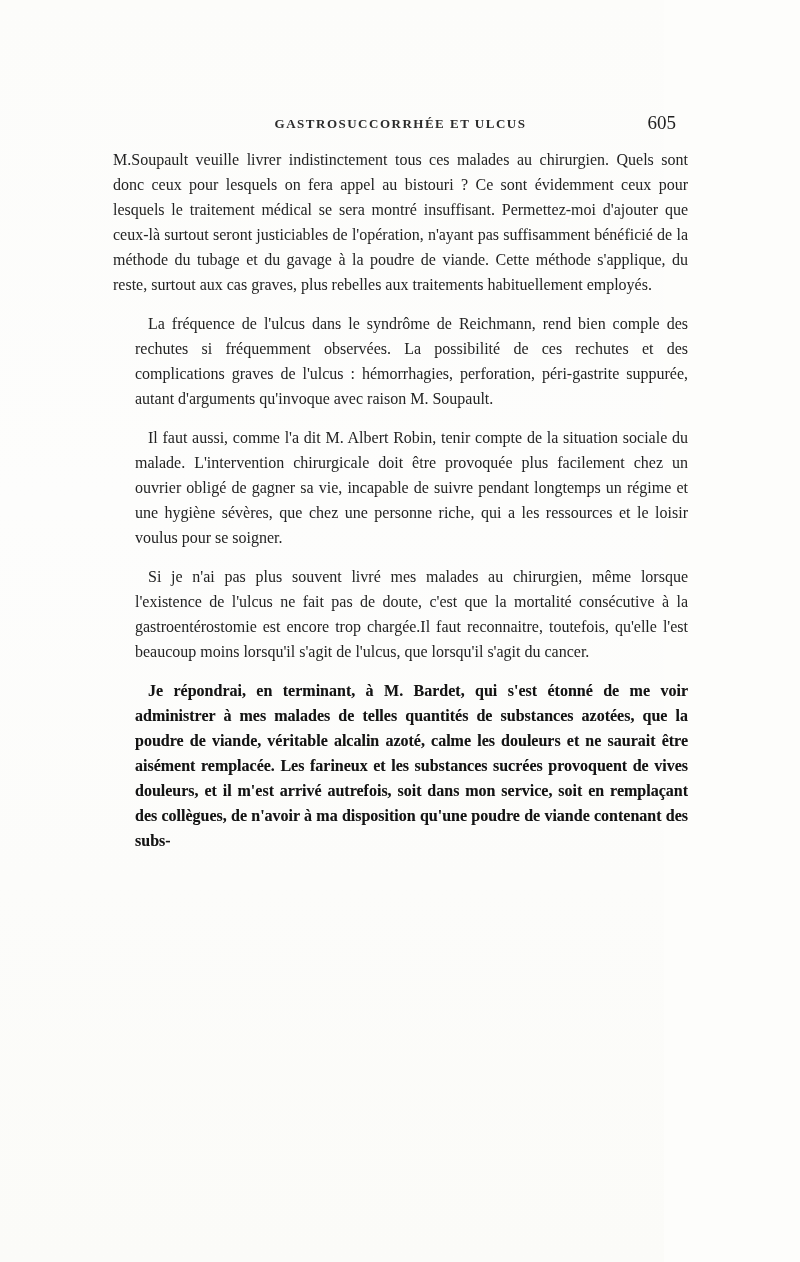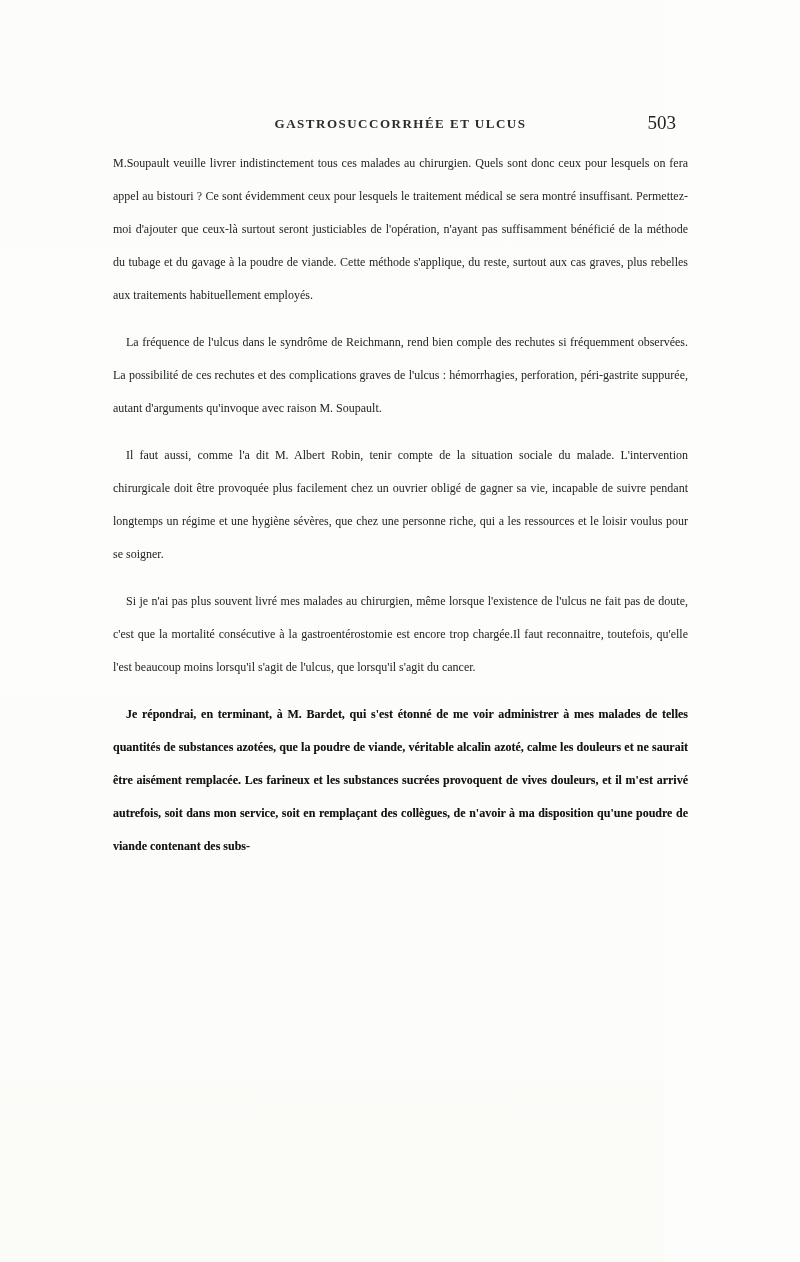--- a/index.html
+++ b/index.html
@@ -48,42 +48,43 @@
       color: #222;
     }
     .text-block {
       position: absolute;
       top: 147px;
       left: 113px;
       width: 575px;
     }
     .text-block p {
       margin: 0 0 14px 0;
-      font-size: 12px;
-      line-height: 33px;
+      font-size: 16px;
+      line-height: 25px;
       text-align: justify;
       color: #232323;
     }
     .text-block p.indent {
       text-indent: 13px;
+      margin-left: 22px;
     }
     .text-block p.heavy-ink {
       color: #141414;
       text-shadow: 0 0 0.4px rgba(0,0,0,0.35);
       font-weight: bold;
     }
   </style>
 </head>
 <body>
 
 <div class="page">
 
   <div class="page-header">
     <div class="running-title">GASTROSUCCORRHÉE ET ULCUS</div>
-    <div class="page-number">503</div>
+    <div class="page-number">605</div>
   </div>
 
   <div class="text-block">
     <p>M.Soupault veuille livrer indistinctement tous ces malades au chirurgien. Quels sont donc ceux pour lesquels on fera appel au bistouri ? Ce sont évidemment ceux pour lesquels le traitement médical se sera montré insuffisant. Permettez-moi d'ajouter que ceux-là surtout seront justiciables de l'opération, n'ayant pas suffisamment bénéficié de la méthode du tubage et du gavage à la poudre de viande. Cette méthode s'applique, du reste, surtout aux cas graves, plus rebelles aux traitements habituellement employés.</p>
     <p class="indent">La fréquence de l'ulcus dans le syndrôme de Reichmann, rend bien comple des rechutes si fréquemment observées. La possibilité de ces rechutes et des complications graves de l'ulcus : hémorrhagies, perforation, péri-gastrite suppurée, autant d'arguments qu'invoque avec raison M. Soupault.</p>
     <p class="indent">Il faut aussi, comme l'a dit M. Albert Robin, tenir compte de la situation sociale du malade. L'intervention chirurgicale doit être provoquée plus facilement chez un ouvrier obligé de gagner sa vie, incapable de suivre pendant longtemps un régime et une hygiène sévères, que chez une personne riche, qui a les ressources et le loisir voulus pour se soigner.</p>
     <p class="indent">Si je n'ai pas plus souvent livré mes malades au chirurgien, même lorsque l'existence de l'ulcus ne fait pas de doute, c'est que la mortalité consécutive à la gastroentérostomie est encore trop chargée.Il faut reconnaitre, toutefois, qu'elle l'est beaucoup moins lorsqu'il s'agit de l'ulcus, que lorsqu'il s'agit du cancer.</p>
     <p class="indent heavy-ink">Je répondrai, en terminant, à M. Bardet, qui s'est étonné de me voir administrer à mes malades de telles quantités de substances azotées, que la poudre de viande, véritable alcalin azoté, calme les douleurs et ne saurait être aisément remplacée. Les farineux et les substances sucrées provoquent de vives douleurs, et il m'est arrivé autrefois, soit dans mon service, soit en remplaçant des collègues, de n'avoir à ma disposition qu'une poudre de viande contenant des subs-</p>
   </div>
 

